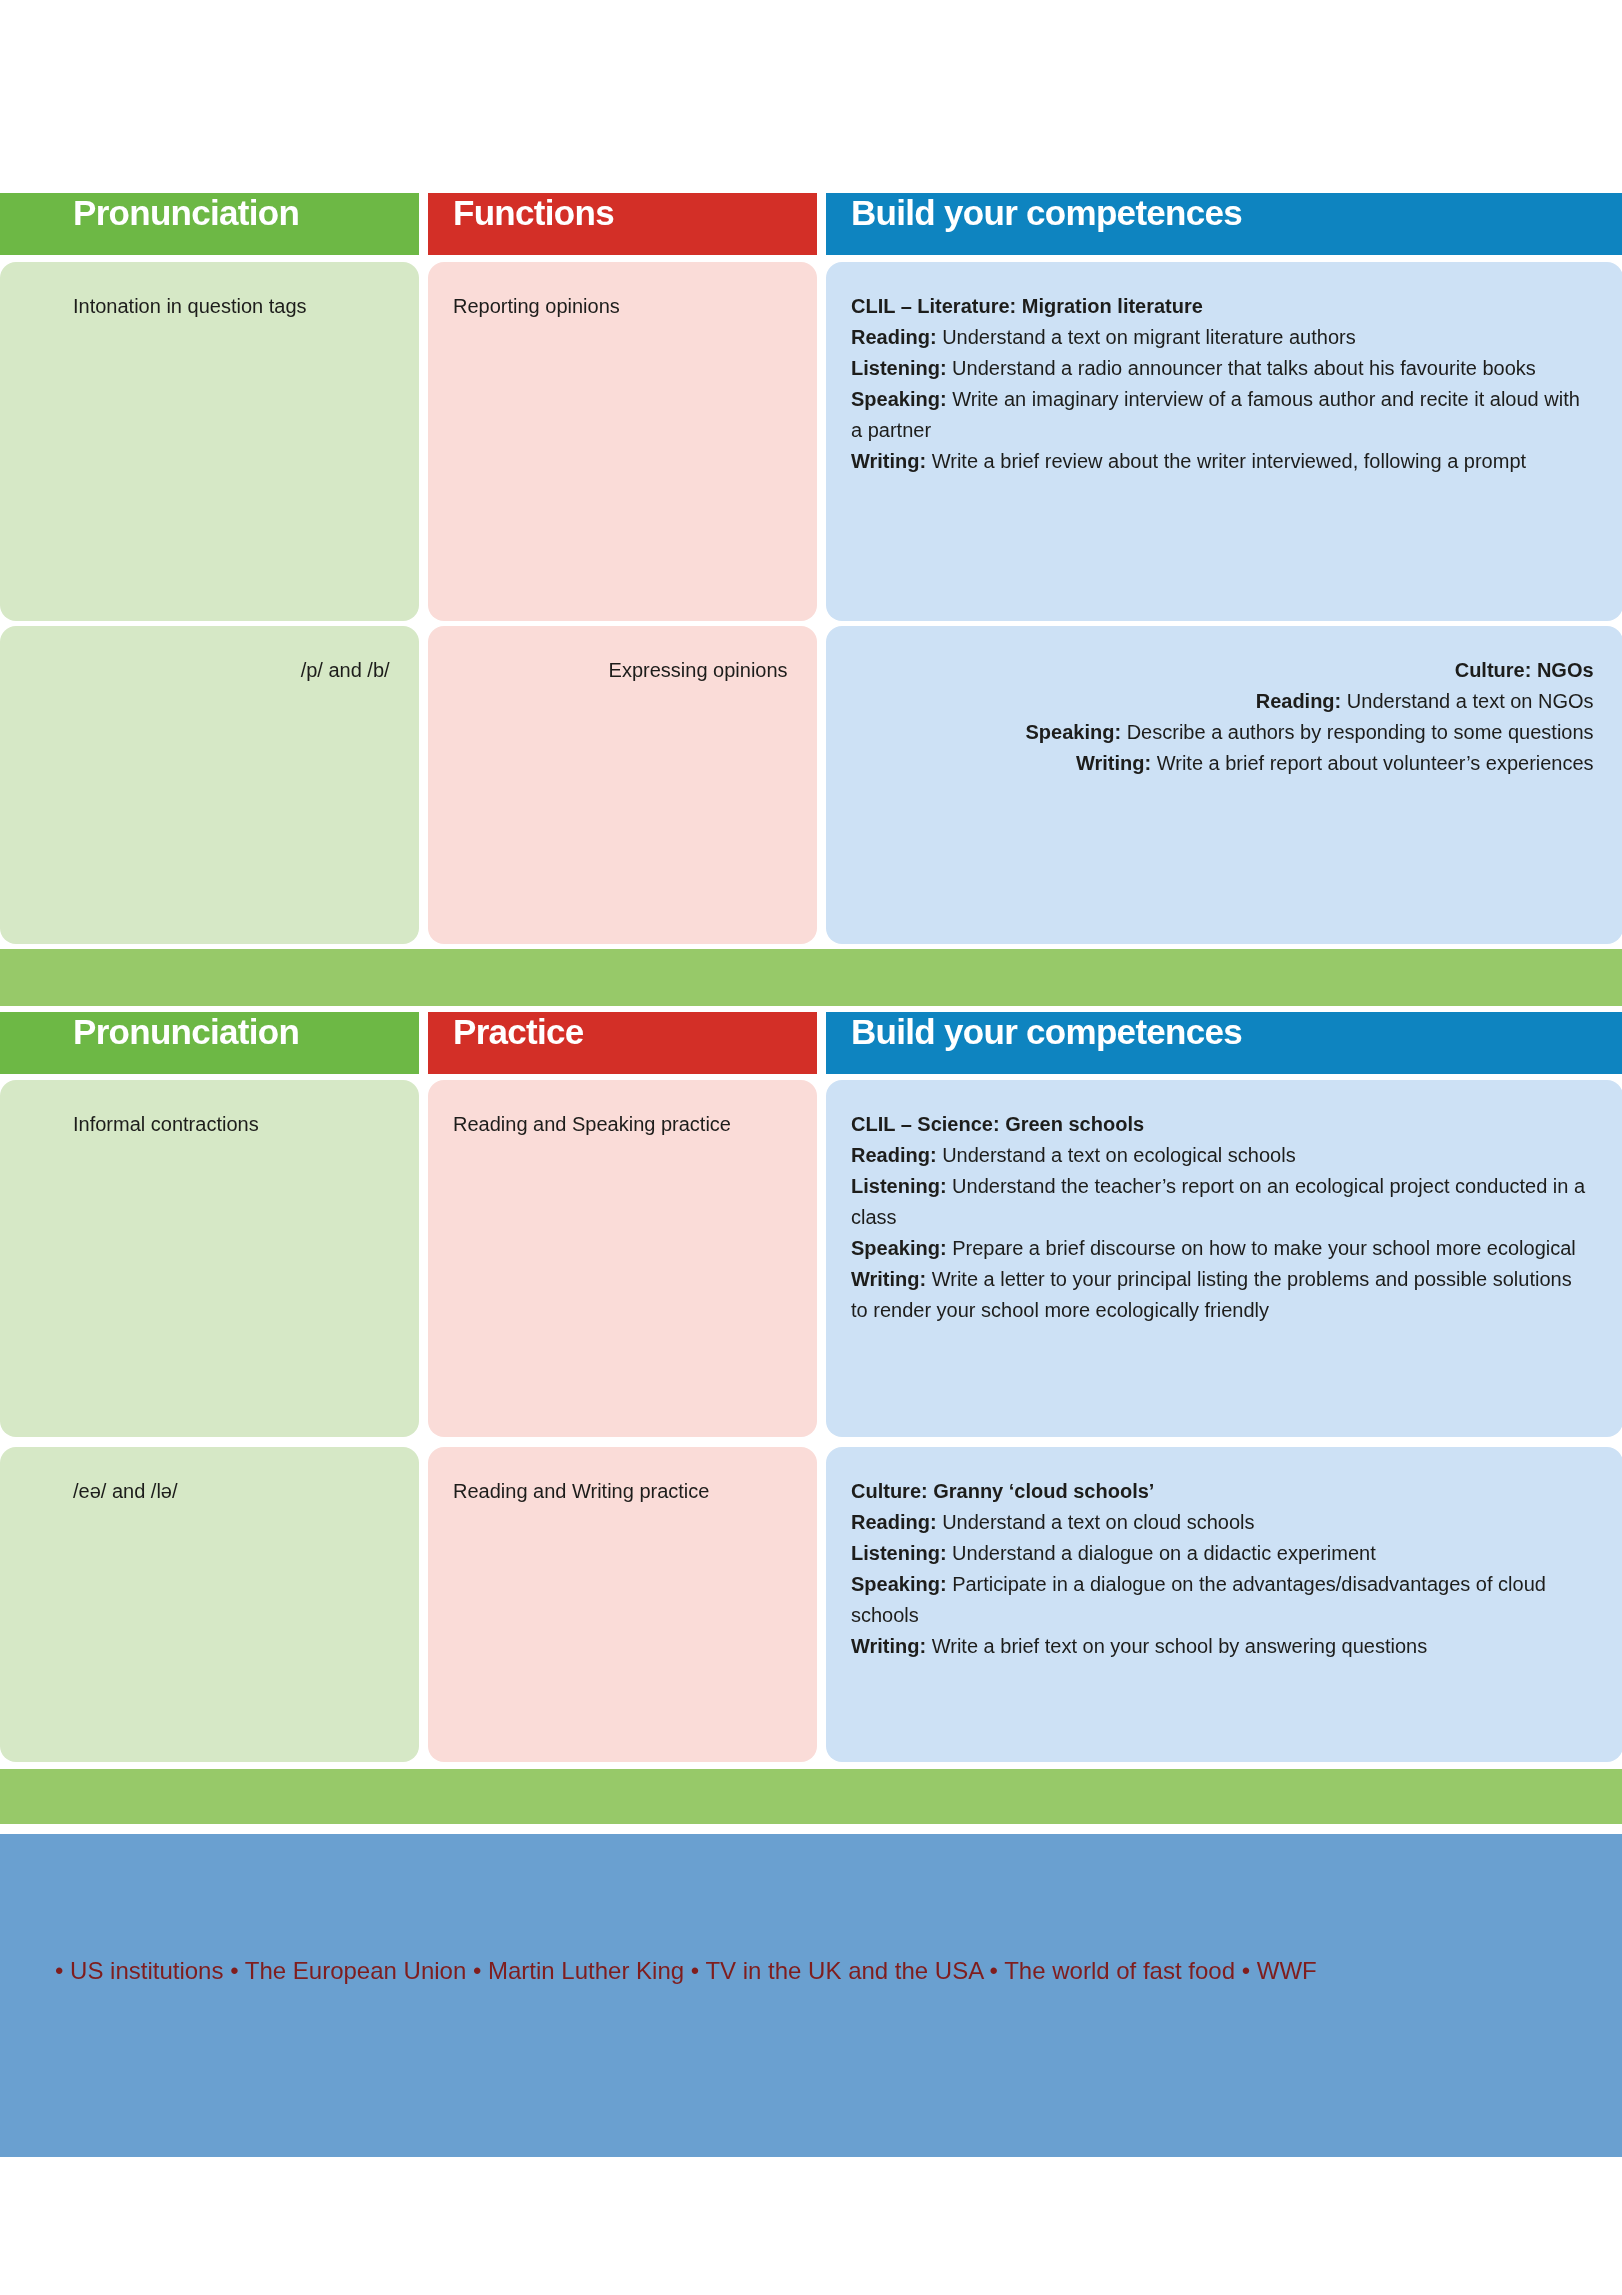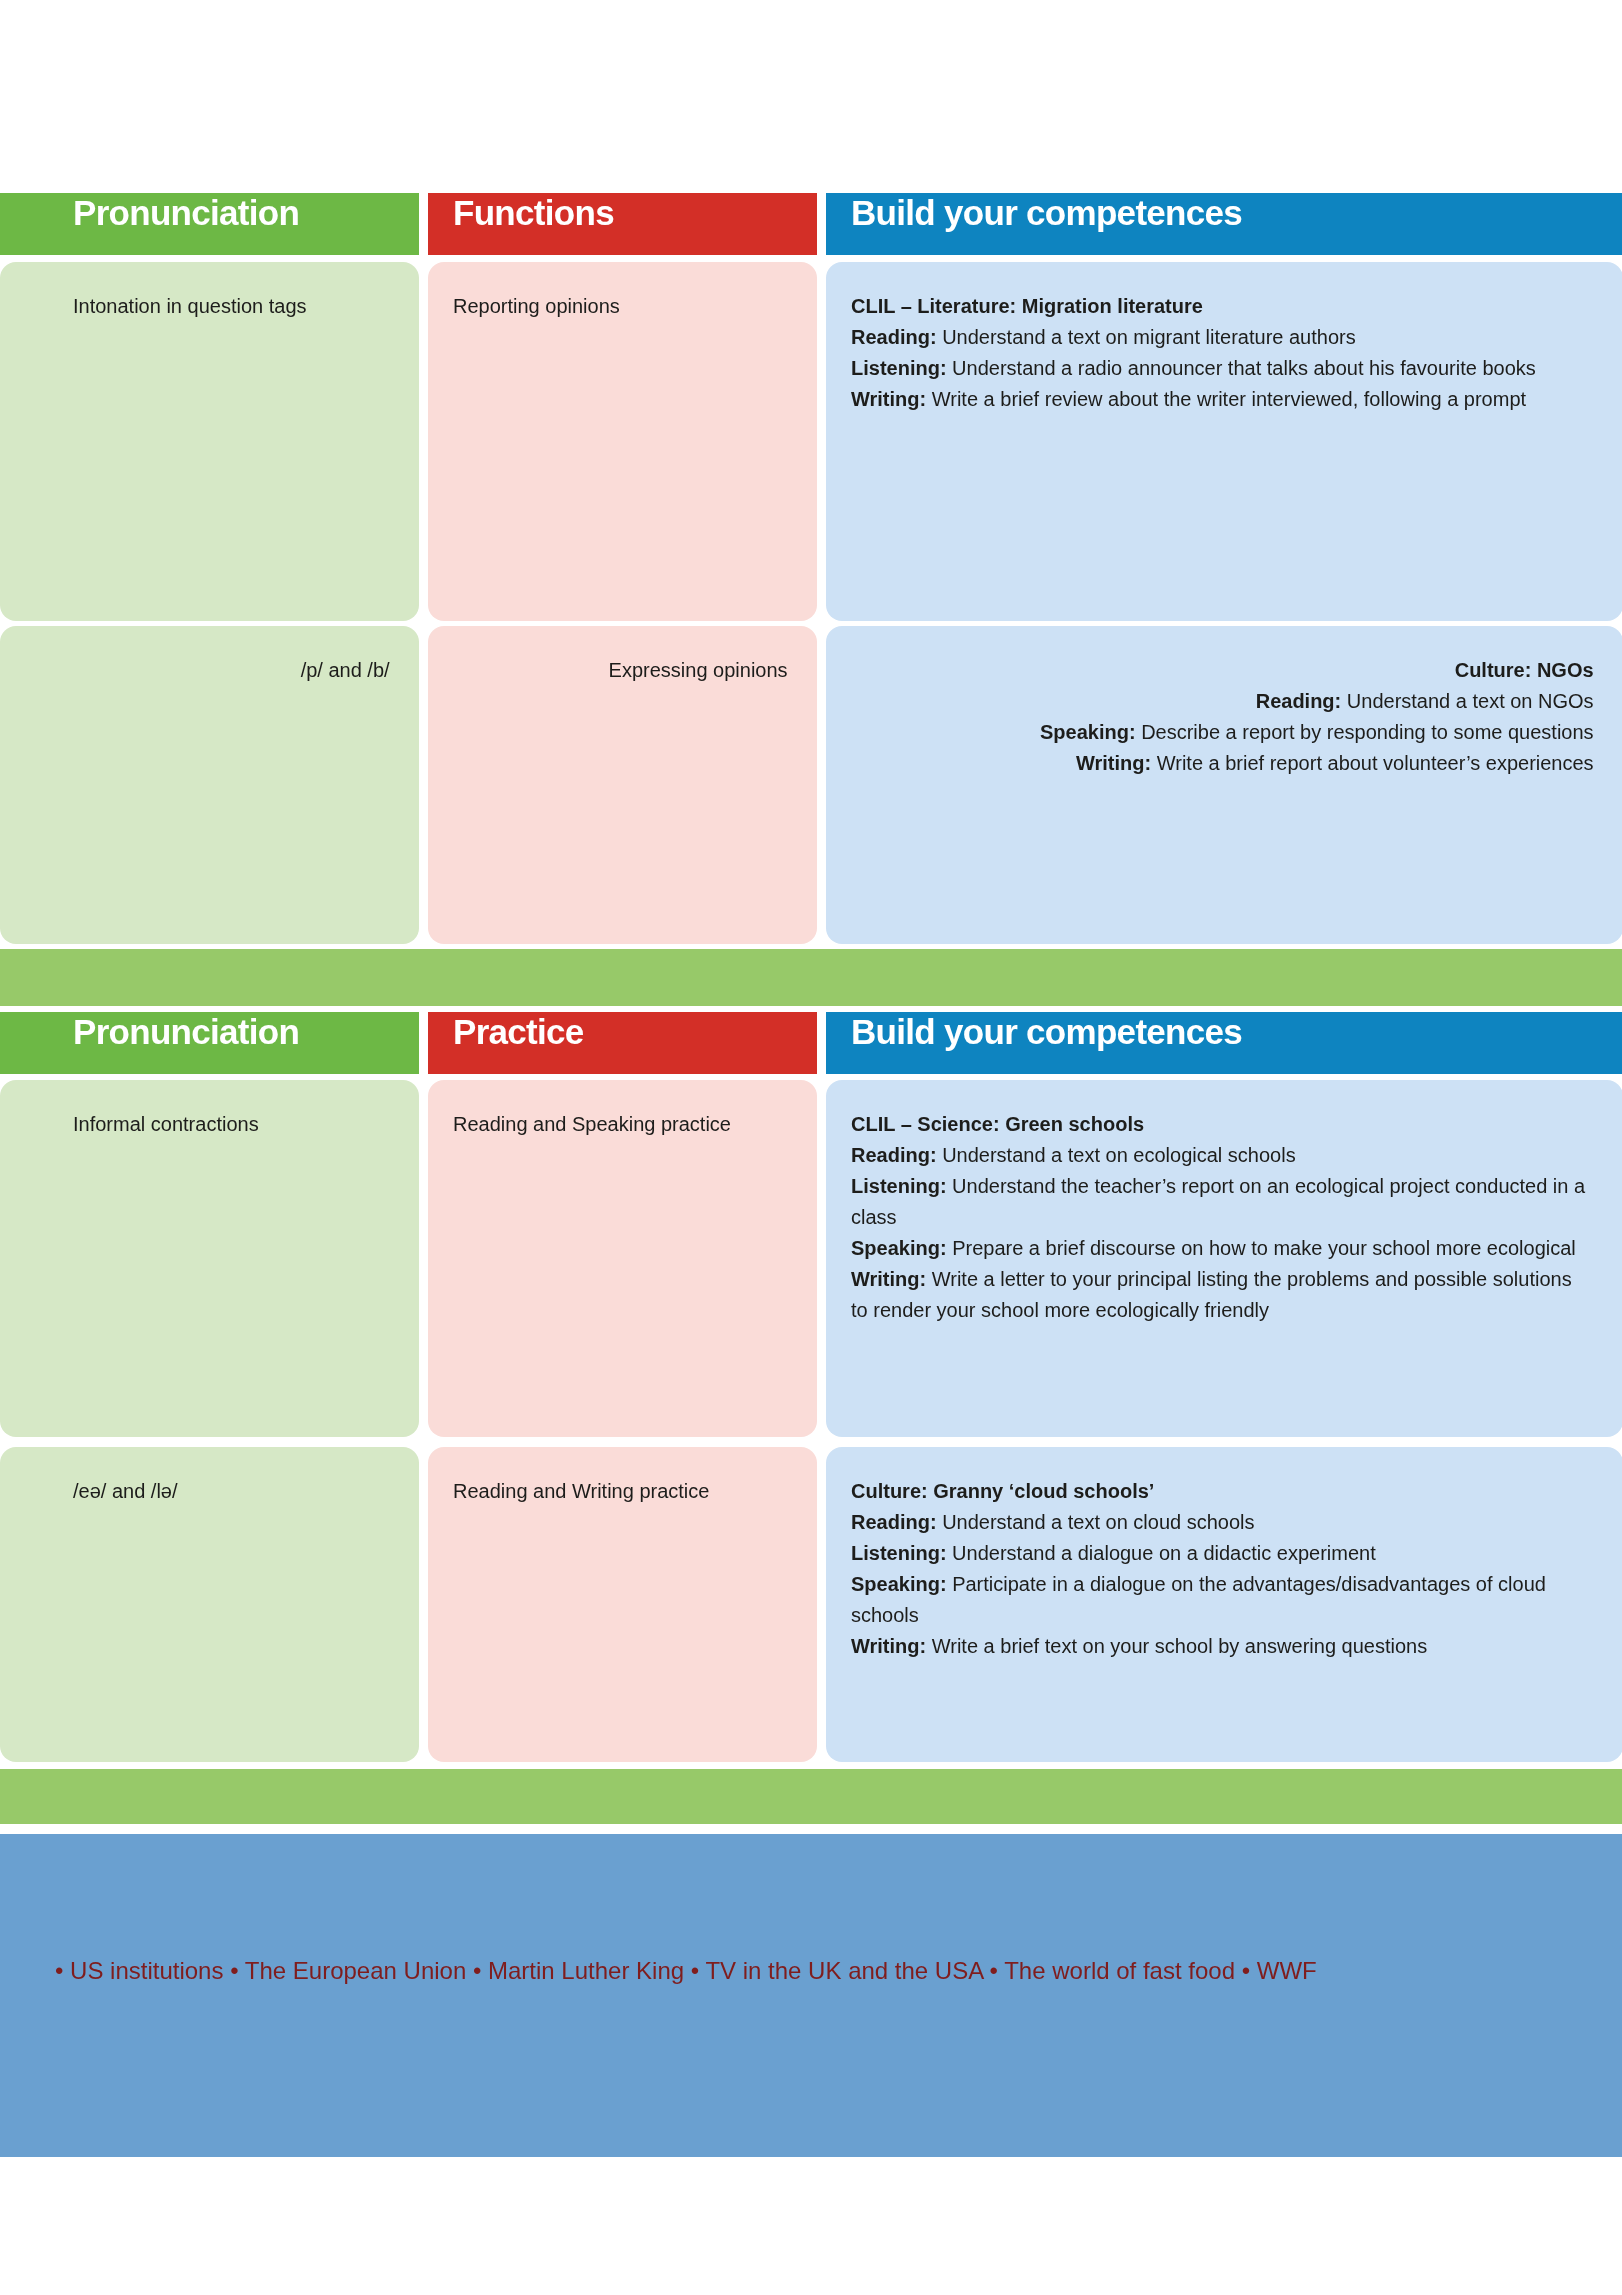--- a/index.html
+++ b/index.html
@@ -76,33 +76,34 @@
 <div class="abs y-r1 c1 cell cell-green">
   <span>Intonation in question tags</span>
 </div>
 <div class="abs y-r1 c2 cell cell-pink">
   <span>Reporting opinions</span>
 </div>
 <div class="abs y-r1 c3 cell cell-blue">
   <p class="title">CLIL – Literature: Migration literature</p>
   <p class="line"><span class="lbl">Reading:</span> <span>Understand a text on migrant literature authors</span></p>
   <p class="line"><span class="lbl">Listening:</span> <span>Understand a radio announcer that talks about his favourite books</span></p>
+  <p class="line"><span class="lbl">Speaking:</span> <span>Write an imaginary interview of a famous author and recite it aloud with a partner</span></p>
   <p class="line"><span class="lbl">Writing:</span> <span>Write a brief review about the writer interviewed, following a prompt</span></p>
 </div>
 
 <div class="abs y-r2 c1 cell cell-green">
   <span>/p/ and /b/</span>
 </div>
 <div class="abs y-r2 c2 cell cell-pink">
   <span>Expressing opinions</span>
 </div>
 <div class="abs y-r2 c3 cell cell-blue">
   <p class="title">Culture: NGOs</p>
   <p class="line"><span class="lbl">Reading:</span> <span>Understand a text on NGOs</span></p>
-  <p class="line"><span class="lbl">Speaking:</span> <span>Describe a report by responding to some questions</span></p>
+  <p class="line"><span class="lbl">Speaking:</span> <span>Describe a authors by responding to some questions</span></p>
   <p class="line"><span class="lbl">Writing:</span> <span>Write a brief report about volunteer’s experiences</span></p>
 </div>
 
 <div class="abs y-b1 band"></div>
 
 <div class="abs y-h2 c1 hdr hdr-green">
   <span>Pronunciation</span>
 </div>
 <div class="abs y-h2 c2 hdr hdr-red">
   <span>Practice</span>

